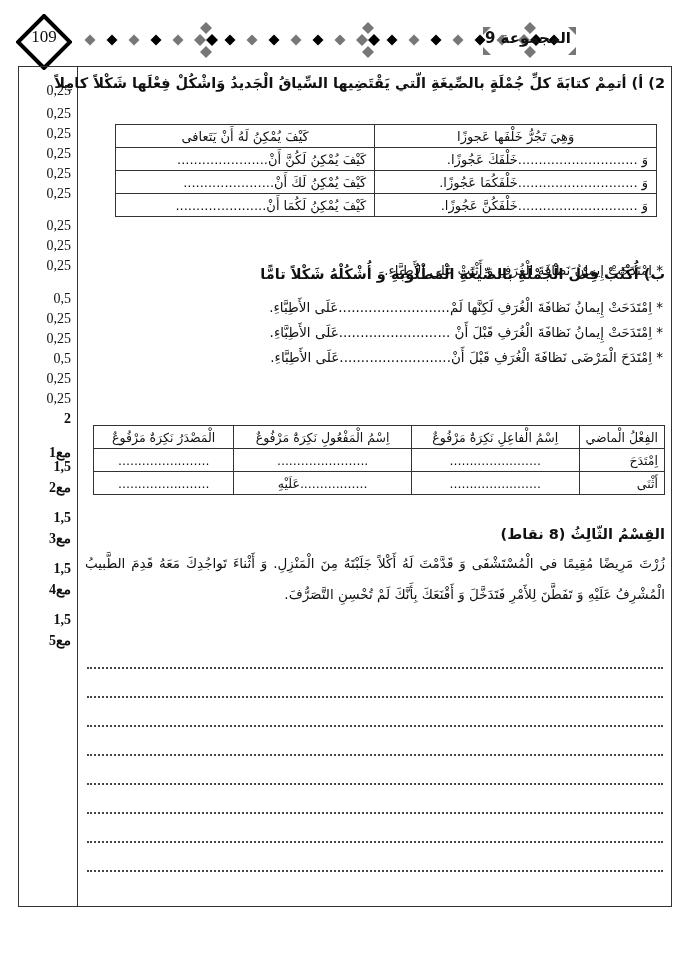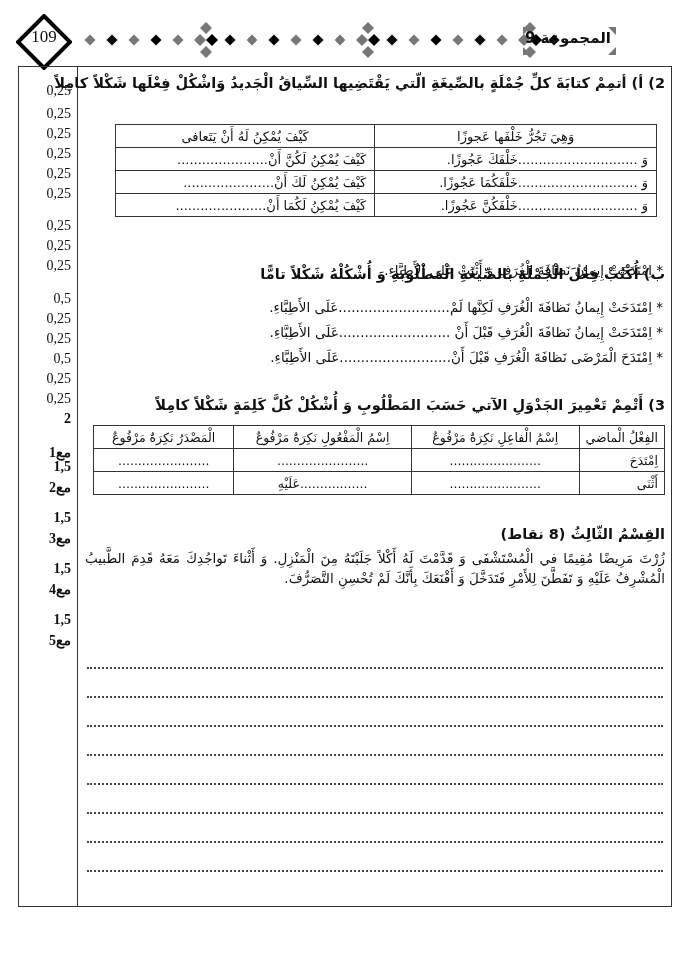--- a/index.html
+++ b/index.html
@@ -1,19 +1,19 @@
 <!DOCTYPE html>
 <html><head>
 <meta charset="utf-8">
 <style>
   html, body { margin: 0; padding: 0; background: #ffffff; }
   body { width: 687px; height: 960px; position: relative; overflow: hidden; font-family: "DejaVu Serif", serif; color: #111; }
 
   
-  .header { position: absolute; left: 0; top: 0; width: 591px; height: 62px; padding-left: 40px; }
+  .header { position: absolute; left: 0; top: 0; width: 591px; height: 62px; }
   .page-badge { position: absolute; left: 16px; top: 14px; width: 56px; height: 56px; }
   .page-badge svg { width: 56px; height: 56px; }
   .page-num { position: absolute; left: 16px; top: 27px; width: 56px; text-align: center; font-family: "Liberation Serif", serif; font-size: 17px; }
   .diamond-row { position: absolute; left: 82px; top: 18px; width: 510px; height: 44px; }
   .diamond-row svg { width: 510px; height: 44px; }
   .group-title { position: absolute; right: 20px; top: 29px; font-family: "DejaVu Sans", sans-serif; font-weight: bold; font-size: 15px; direction: rtl; }
   .corner-mark { position: absolute; width: 0; height: 0; }
   .cm-tl { right: 100px; top: 27px; border-top: 8px solid #777; border-right: 8px solid transparent; }
   .cm-tr { right: 15px; top: 27px; border-top: 8px solid #777; border-left: 8px solid transparent; }
   .cm-bl { right: 100px; top: 47px; border-bottom: 8px solid #777; border-right: 8px solid transparent; }
@@ -32,21 +32,21 @@
 
   table.t1 { position: absolute; right: 14px; top: 57px; width: 542px; border-collapse: collapse; font-size: 13px; }
   table.t1 td { border: 1px solid #333; height: 22px; padding: 0 8px; white-space: nowrap; }
   table.t1 td.hdr { text-align: center; }
   table.t1 td.cell { text-align: right; }
 
   table.t2 { position: absolute; right: 6px; top: 358px; width: 572px; border-collapse: collapse; font-size: 12.5px; }
   table.t2 td { border: 1px solid #333; height: 22px; padding: 0 6px; white-space: nowrap; text-align: center; }
   table.t2 td.first { text-align: right; width: 70px; margin-top: 39px; }
 
-  .para { position: absolute; right: 6px; left: 6px; font-size: 13.5px; line-height: 20px; text-align: justify; }
+  .para { position: absolute; right: 6px; left: 6px; font-size: 13.5px; line-height: 31px; text-align: justify; }
   .dotted { position: absolute; left: 8px; right: 8px; height: 0; border-bottom: 2px dotted #444; }
 </style>
 </head>
 <body>
 
 <div class="header">
   <div class="page-badge">
     <svg viewBox="0 0 56 56">
         <polygon points="28,2 54,28 28,54 2,28" fill="#fff" stroke="#000" stroke-width="4"></polygon>
       </svg>
@@ -145,21 +145,20 @@
       </tr>
     </tbody>
       </table>
 
     <div class="q-title" style="top:183px;margin-top:16px;">ب) أُكْتُبْ فِعْلَ الْجُمْلَةِ بالصِّيغَةِ الْمَطْلُوبَةِ وَ أُشْكُلْهُ شَكْلاً تامًّا</div>
     <div class="line" style="top:195px;">* اِمْتَدَحَتْ إِيمانُ نَظافَةَ الْغُرَفِ وَ أَثْنَتْ عَلى الأَطِبَّاءِ.</div>
     <div class="line" style="top:232px;">* اِمْتَدَحَتْ إِيمانُ نَظافَةَ الْغُرَفِ لَكِنَّها لَمْ..........................عَلَى الأَطِبَّاءِ.</div>
     <div class="line" style="top:257px;">* اِمْتَدَحَتْ إِيمانُ نَظافَةَ الْغُرَفِ قَبْلَ أَنْ ..........................عَلَى الأَطِبَّاءِ.</div>
     <div class="line" style="top:282px;">* اِمْتَدَحَ الْمَرْضَى نَظافَةَ الْغُرَفِ قَبْلَ أَنْ..........................عَلَى الأَطِبَّاءِ.</div>
 
-    <div class="q-title" style="top:330px;">3) أَتْمِمْ تَعْمِيرَ الجَدْوَلِ الآتي حَسَبَ المَطْلُوبِ وَ أُشْكُلْ كُلَّ كَلِمَةٍ شَكْلاً كامِلاً</div>
     <table class="t2">
       <tbody>
           <tr>
         <td class="first">الفِعْلُ الْماضي</td>
         <td>اِسْمُ الْفاعِلِ نَكِرَةٌ مَرْفُوعٌ</td>
         <td>اِسْمُ الْمَفْعُولِ نَكِرَةٌ مَرْفُوعٌ</td>
         <td>الْمَصْدَرُ نَكِرَةٌ مَرْفُوعٌ</td>
       </tr>
       <tr>
         <td class="first">اِمْتَدَحَ</td>

